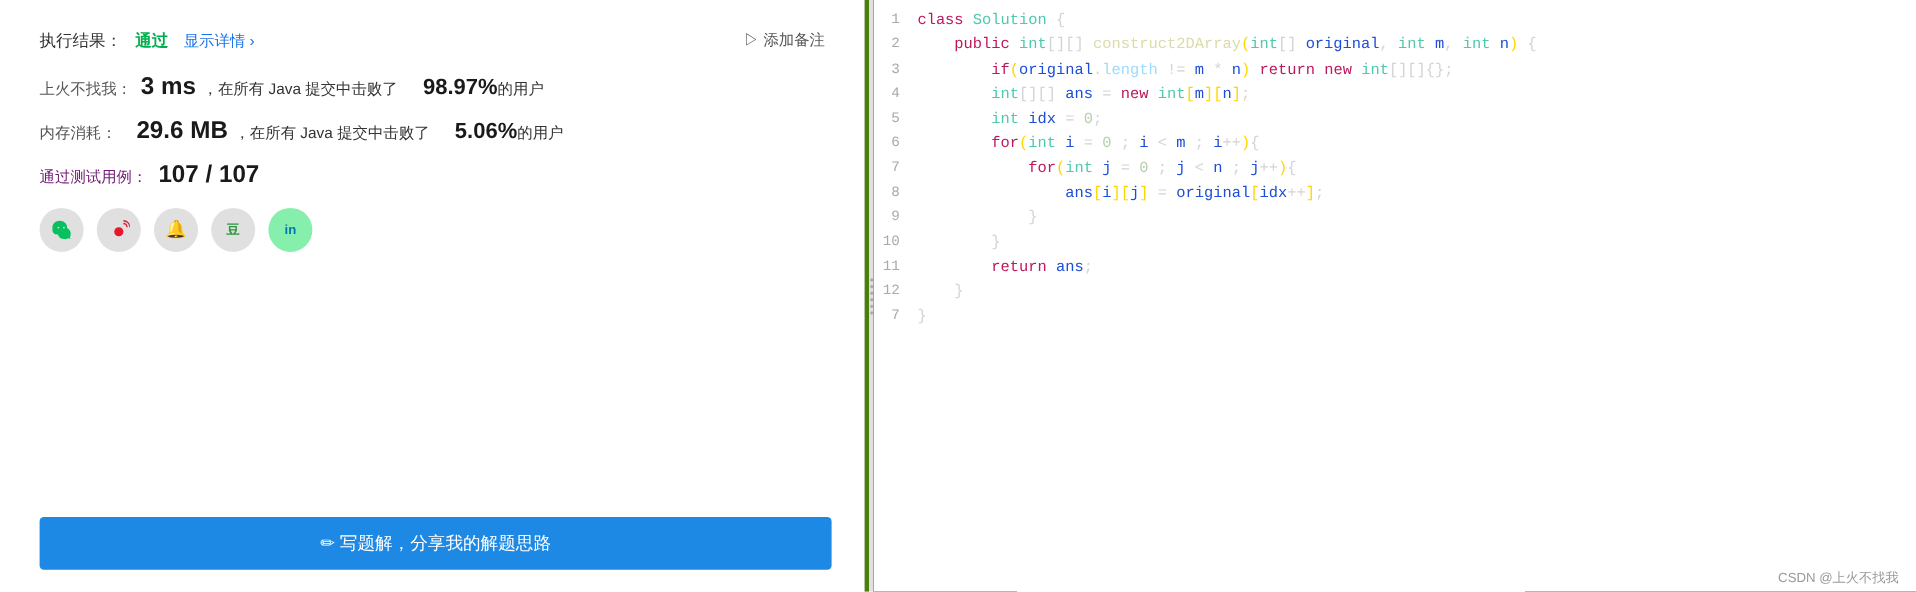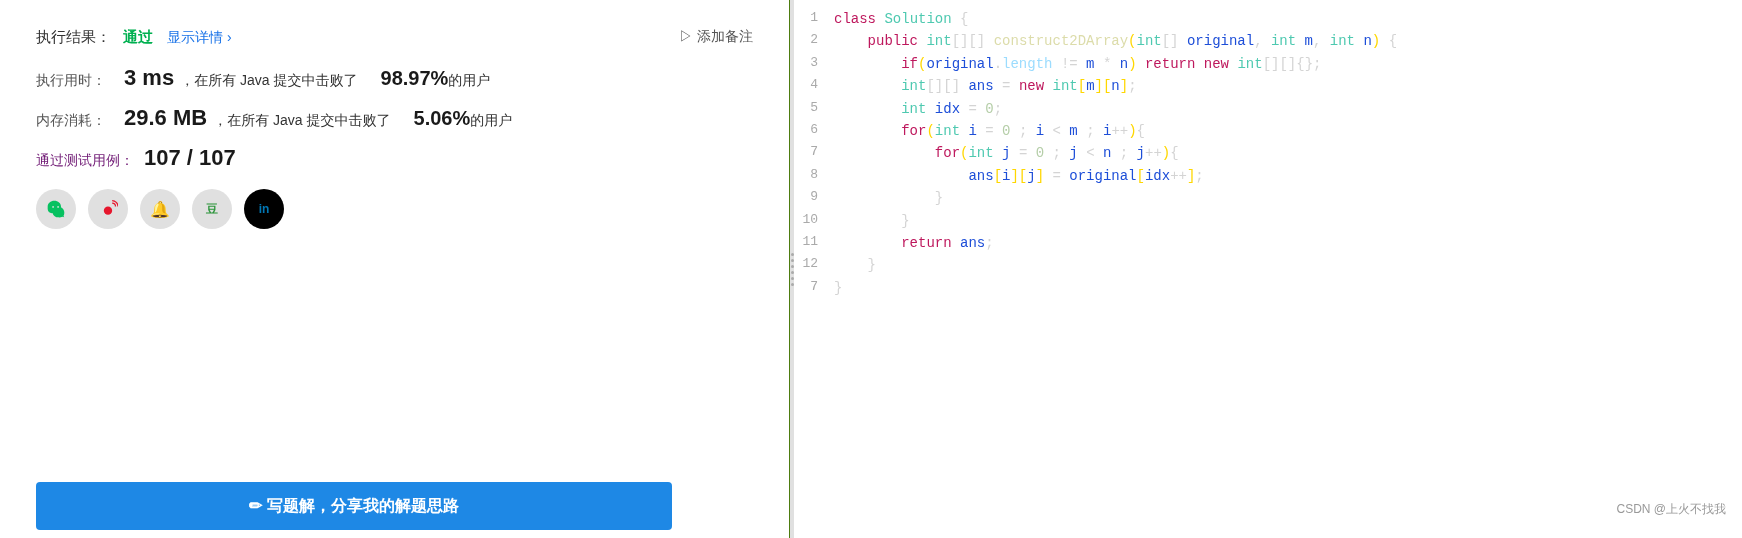--- a/index.html
+++ b/index.html
@@ -9,22 +9,22 @@
       width: 1742px;
       height: 538px;
       overflow: hidden;
       display: flex;
     }
 
     
     .left-panel {
       width: 790px;
       min-width: 790px;
-      padding: 28px 36px 8px 36px;
-      border-right: 1px solid #4d7c0f;
+      padding: 28px 36px 20px 36px;
+      border-right: 4px solid #4d7c0f;
       display: flex;
       flex-direction: column;
       position: relative;
       background: #fff;
     }
 
     .result-row {
       display: flex;
       align-items: center;
       margin-bottom: 18px;
@@ -139,35 +139,34 @@
       background: #e0e0e0;
       display: flex;
       align-items: center;
       justify-content: center;
       cursor: pointer;
       font-size: 16px;
       color: #555;
     }
 
     .write-btn {
-      width: 636px;
+      width: 720px;
       height: 48px;
       background: #1e88e5;
       color: #fff;
       border: none;
       border-radius: 4px;
       font-size: 16px;
       cursor: pointer;
       display: flex;
       align-items: center;
       justify-content: center;
       gap: 8px;
       font-family: inherit;
       margin-top: auto;
-      font-weight: bold;
     }
 
     
     .right-panel {
       flex: 1;
       background: #1e1e2e;
       position: relative;
       overflow: hidden;
       padding: 0;
     }
@@ -214,21 +213,21 @@
     .kw { color: #be185d; }
     .num { color: #b5cea8; }
     .op { color: #d4d4d4; }
     .cls { color: #4ec9b0; }
     .var { color: #1d4ed8; }
     .punct { color: #d4d4d4; }
     .paren { color: #ffd700; }
 
     .watermark {
       position: absolute;
-      bottom: 20px;
+      bottom: 4px;
       right: 16px;
       font-size: 12px;
       color: #999;
     }
 
     
     .drag-divider {
       width: 4px;
       background: #e0e0e0;
       cursor: col-resize;
@@ -255,21 +254,21 @@
     <span class="result-label">执行结果：</span>
     <span class="result-pass">通过</span>
     <span class="result-detail">显示详情 ›</span>
   </div>
 
   <div class="add-note">
     <span>▷ 添加备注</span>
   </div>
 
   <div class="stat-row">
-    <span class="stat-label">执行用时：</span>
+    <span class="stat-label">上火不找我：</span>
     <span class="stat-value">3 ms</span>
     <span class="stat-desc">，在所有 Java 提交中击败了</span>
     <span class="stat-percent">98.97%</span>
     <span class="stat-unit">的用户</span>
   </div>
 
   <div class="stat-row">
     <span class="stat-label">内存消耗：</span>
     <span class="stat-value">29.6 MB</span>
     <span class="stat-desc">，在所有 Java 提交中击败了</span>
@@ -290,21 +289,21 @@
         </svg>
     </div>
     <div class="social-icon" style="background:#e0e0e0; font-size:13px; color:#E6162D;">
       <svg width="20" height="20" viewBox="0 0 24 24" fill="#E6162D">
           <circle cx="12" cy="14" r="5"></circle>
           <path d="M17 5a4 4 0 0 1 4 4M17 2a7 7 0 0 1 7 7" stroke="#E6162D" stroke-width="1.5" fill="none"></path>
         </svg>
     </div>
     <div class="social-icon" style="background:#e0e0e0; font-size:16px; color:#555;">🔔</div>
     <div class="social-icon" style="background:#e0e0e0; font-size:12px; font-weight:bold; color:#2E963D;">豆</div>
-    <div class="social-icon" style="background:#000000; font-size:12px; font-weight:bold; color:#0077B5;">in</div>
+    <div class="social-icon" style="background:#86efac; font-size:12px; font-weight:bold; color:#0077B5;">in</div>
   </div>
 
   <button class="write-btn">✏ 写题解，分享我的解题思路</button>
 
 </div>
 
 <div class="drag-divider">
   <div class="drag-dot"></div>
   <div class="drag-dot"></div>
   <div class="drag-dot"></div>

